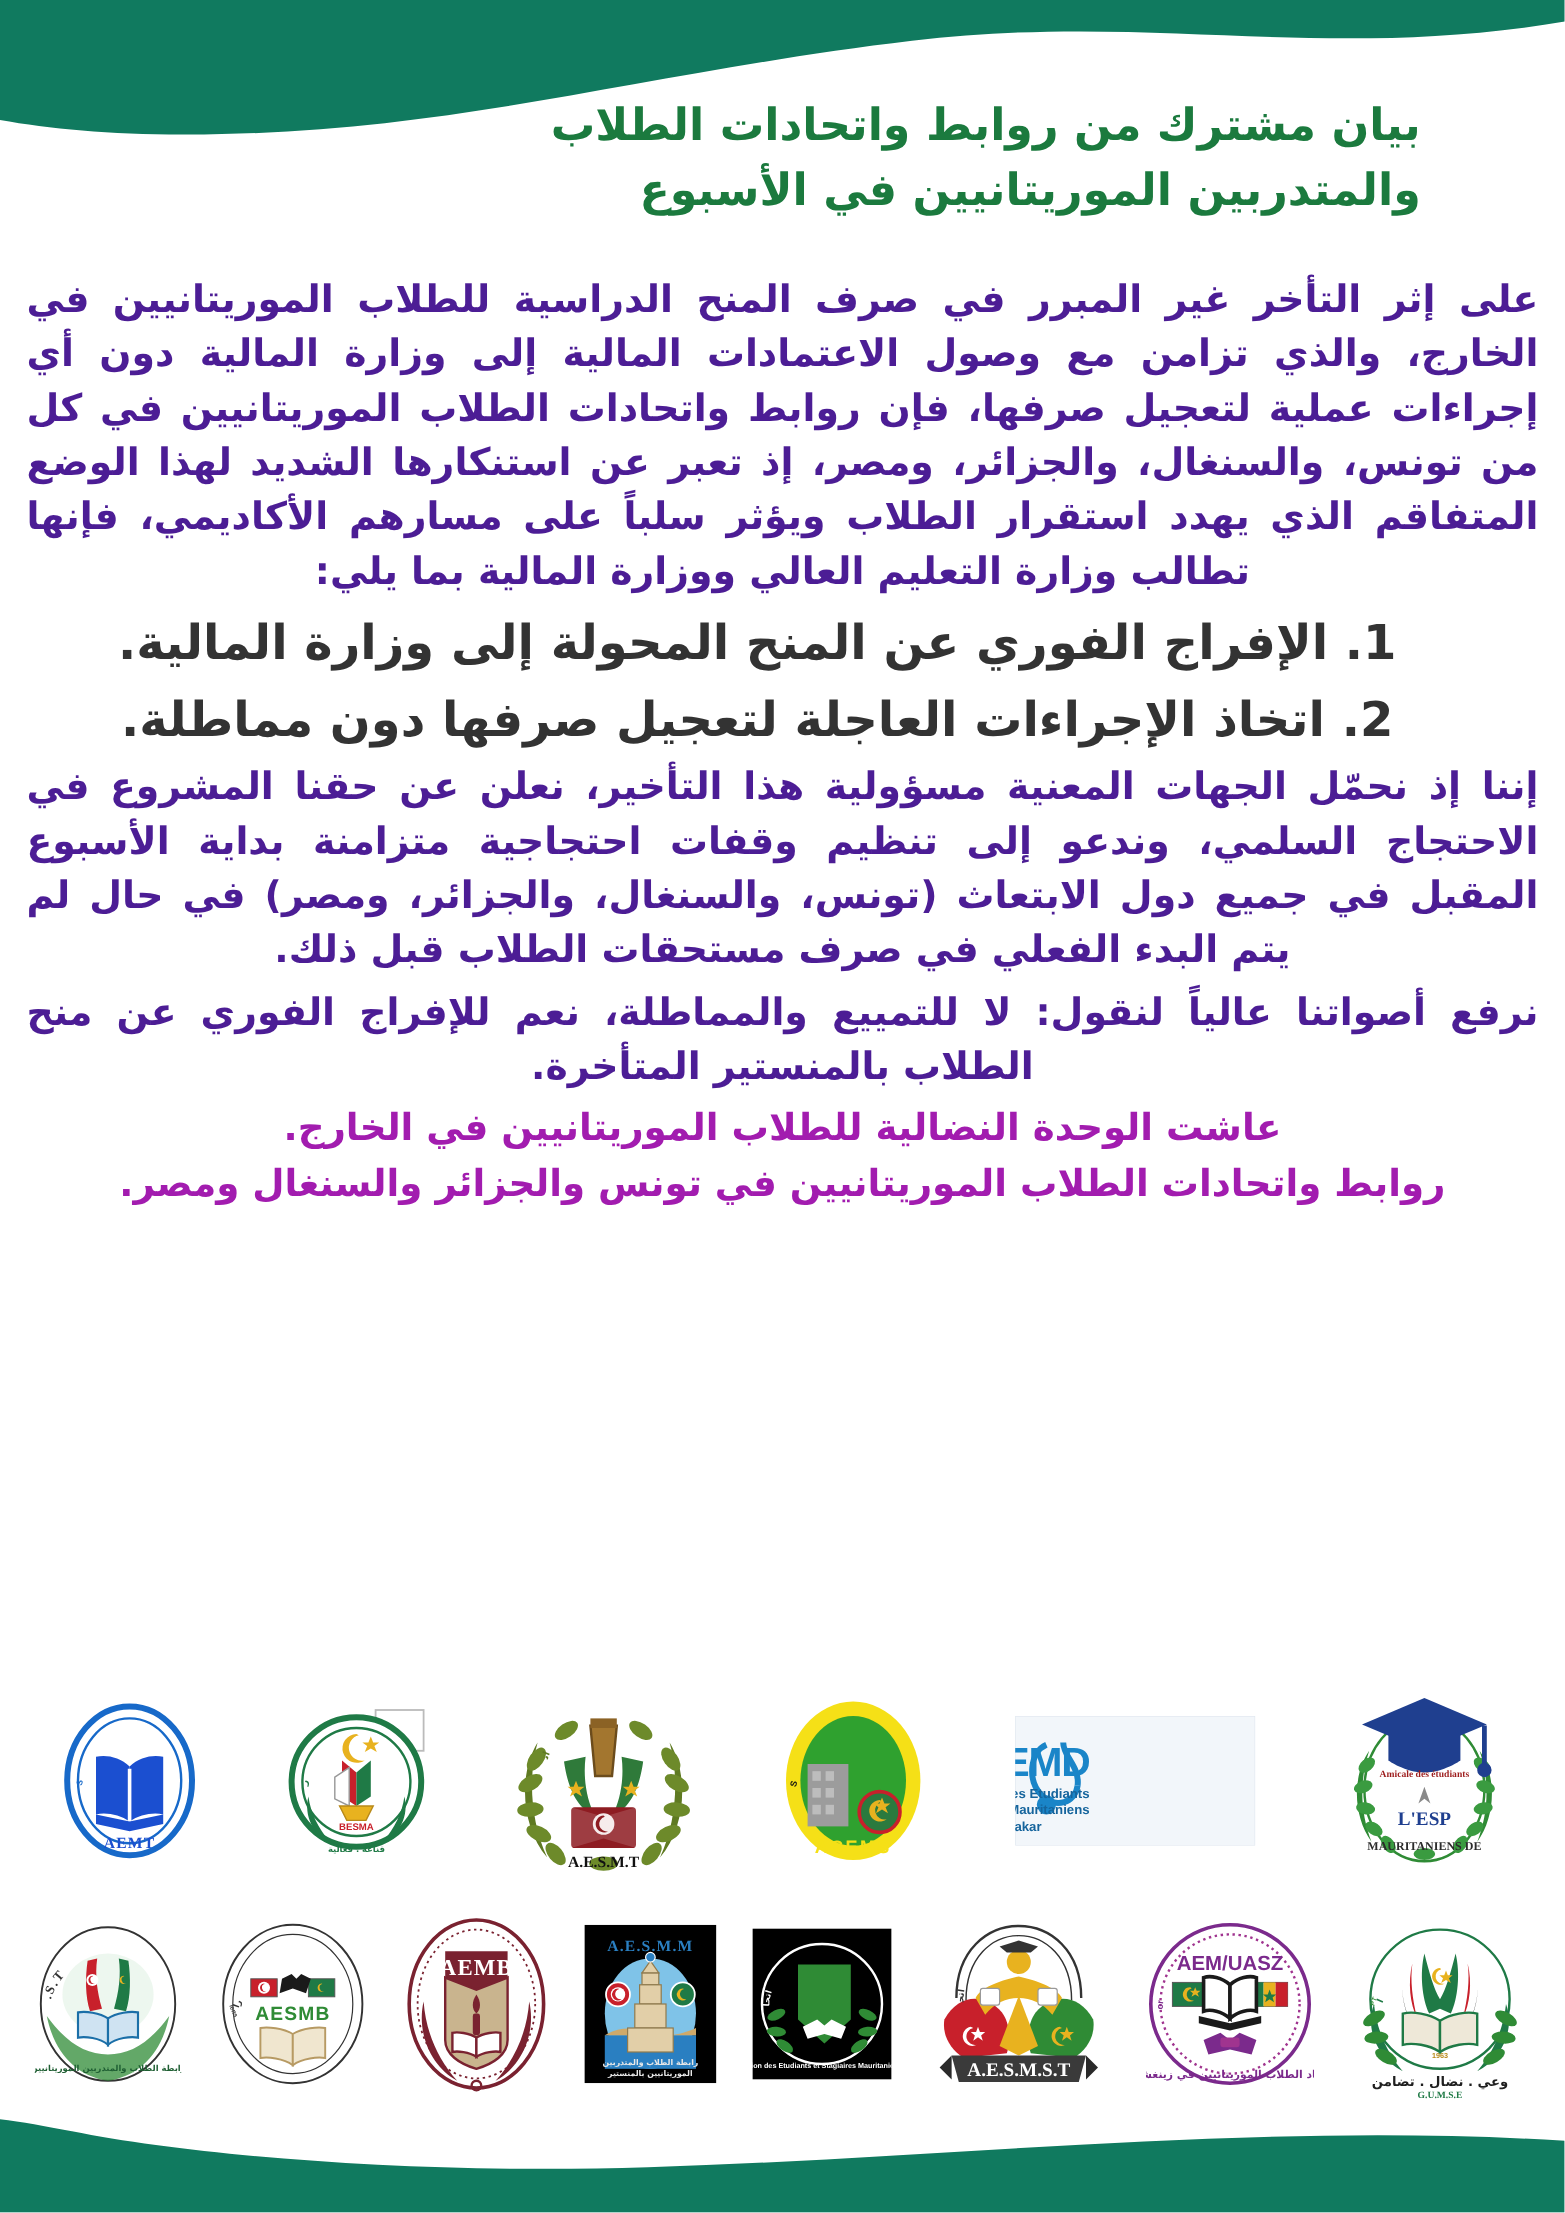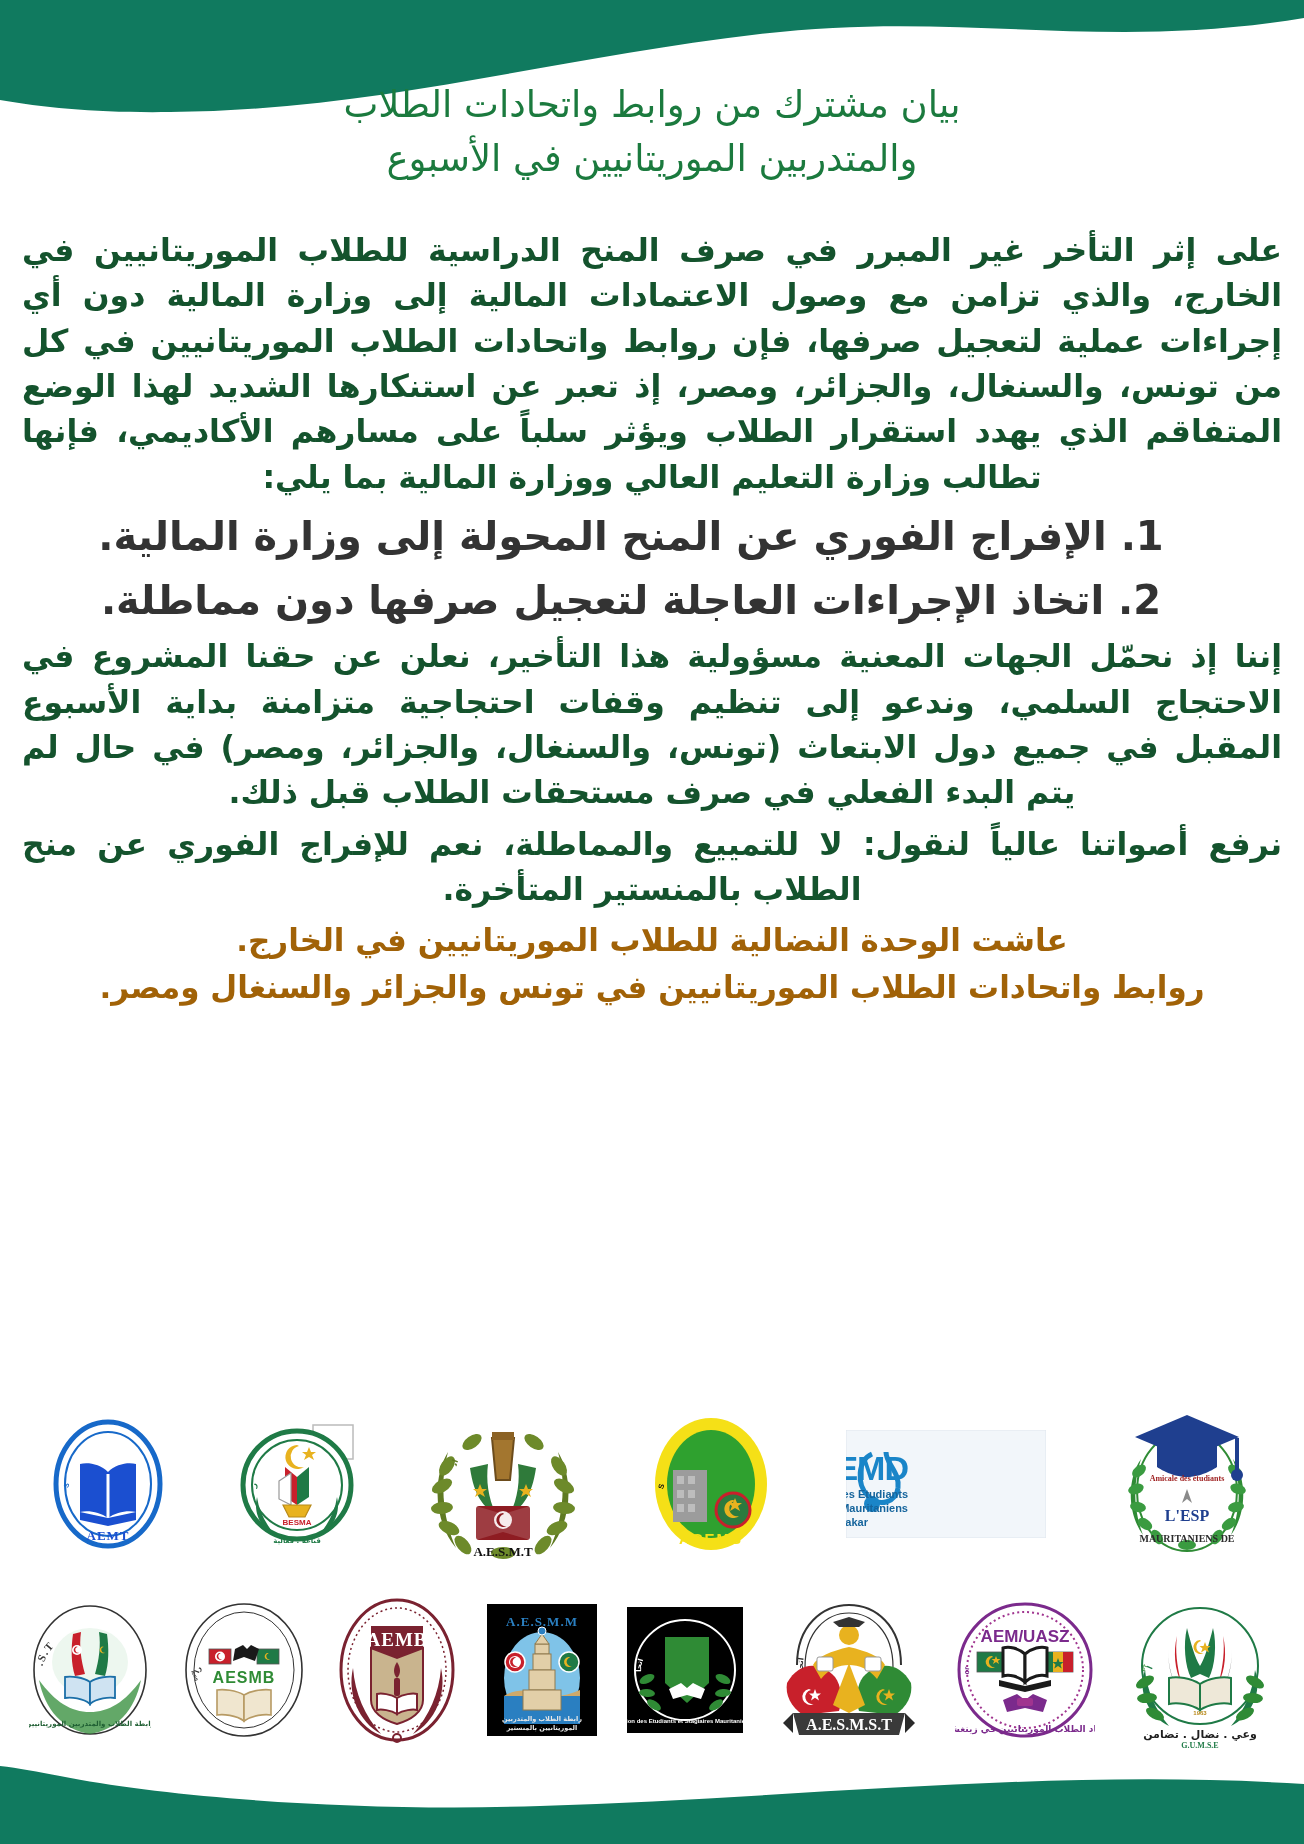--- a/index.html
+++ b/index.html
@@ -37,23 +37,23 @@
     z-index: 1;
     pointer-events: none;
   }
 
   
   .doc-title {
     position: absolute;
     top: 78px;
     left: 0; right: 0;
     z-index: 3;
-    text-align: center;
+    text-align: right;
     font-size: 37px;
-    font-weight: normal;
+    font-weight: bold;
     line-height: 1.45;
     color: #1b7a3e;
     letter-spacing: 0px;
     padding: 0 120px;
     box-sizing: border-box;
   }
   .doc-title .tl { display: block; }
 
   
   .body-wrap {
@@ -62,21 +62,21 @@
     left: 0;
     width: 1304px;
     padding: 0 22px;
     box-sizing: border-box;
     z-index: 3;
   }
   p.para {
     margin: 0 0 6px 0;
     font-size: 31.5px;
     line-height: 1.44;
-    color: #14532d;
+    color: #4c1d95;
     font-weight: bold;
     text-align: justify;
     text-align-last: center;
     direction: rtl;
   }
 
   ol.demands {
     margin: 4px 0 4px 0;
     padding: 0 42px 0 0;
     list-style: none;
@@ -95,21 +95,21 @@
   }
   ol.demands li::before {
     content: counter(dmd) ". ";
     font-weight: bold;
   }
 
   p.closing {
     margin: 0 0 2px 0;
     font-size: 31px;
     line-height: 1.45;
-    color: #a16207;
+    color: #a21caf;
     font-weight: bold;
     text-align: center;
     direction: rtl;
   }
 
   
   .logo-strip {
     position: absolute;
     left: 0;
     width: 1304px;

